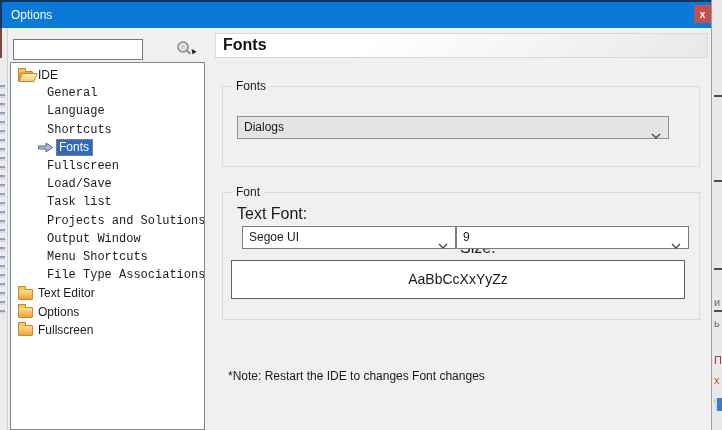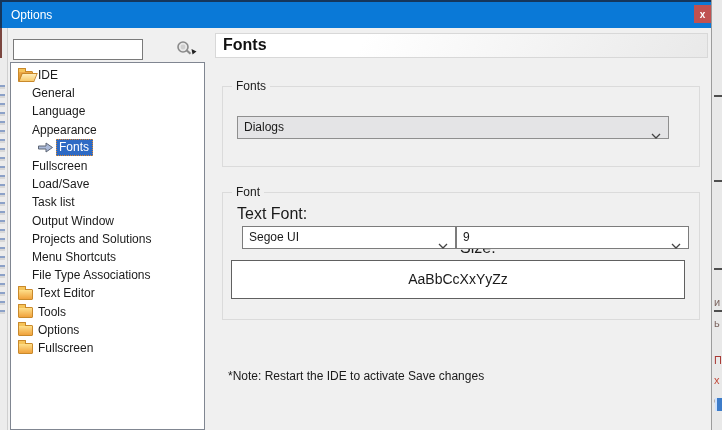--- a/index.html
+++ b/index.html
@@ -31,21 +31,21 @@
     border:1px solid #7a7a7a; background:#ffffff; font-family:"Liberation Sans",sans-serif; font-size:12px; padding:0 4px; outline:none; }
   .search-icon { position:absolute; left:175px; top:40px; width:24px; height:18px; }
 
   
   .tree-panel { position:absolute; left:10px; top:62px; width:195px; height:368px;
     background:#ffffff; border:1px solid #808691; overflow:hidden; }
   .tree-rows { position:absolute; left:0; top:3px; width:100%; }
   .trow { height:18.2px; display:flex; align-items:center; white-space:nowrap; }
   .trow.folder { padding-left:7px; }
   .trow.folder .flabel { margin-left:5px; }
-  .trow.child { padding-left:21px; }
+  .trow.child { padding-left:36px;font-family:Liberation Mono, monospace; }
   .trow.sel { padding-left:27px; }
   .trow.sel .sel-label { margin-left:3px; background:#2e6ac4; color:#ffffff;
     border:1px dotted #e08a2e; padding:0 3px 1px 2px; }
 
   
   .folder-ico { position:relative; width:15px; height:11px; margin-top:2px; flex:0 0 15px;
     background:linear-gradient(#fedf8a,#f0a23c); border:1px solid #c9892b; border-radius:1px; }
   .folder-ico::before { content:""; position:absolute; top:-4px; left:-1px; width:6px; height:3px;
     background:#f6c459; border:1px solid #c9892b; border-bottom:none; border-radius:1px 1px 0 0; }
   .folder-ico.open { background:linear-gradient(#eda847,#d98f2e); }
@@ -124,21 +124,21 @@
         <span class="flabel">IDE</span>
       </div>
 
       <div class="trow child">
         <span>General</span>
       </div>
       <div class="trow child">
         <span>Language</span>
       </div>
       <div class="trow child">
-        <span>Appearance</span>
+        <span>Shortcuts</span>
       </div>
 
       <div class="trow sel">
         <span class="arrow-ico">
           <svg width="15" height="11" viewBox="0 0 15 11">
             <path d="M0.5 4 L8 4 L8 1 L14.5 5.5 L8 10 L8 7 L0.5 7 Z" fill="#aab9d8" stroke="#5e6675" stroke-width="1"></path>
           </svg>
         </span>
         <span class="sel-label">Fonts</span>
       </div>
@@ -146,39 +146,35 @@
       <div class="trow child">
         <span>Fullscreen</span>
       </div>
       <div class="trow child">
         <span>Load/Save</span>
       </div>
       <div class="trow child">
         <span>Task list</span>
       </div>
       <div class="trow child">
+        <span>Projects and Solutions</span>
+      </div>
+      <div class="trow child">
         <span>Output Window</span>
-      </div>
-      <div class="trow child">
-        <span>Projects and Solutions</span>
       </div>
       <div class="trow child">
         <span>Menu Shortcuts</span>
       </div>
       <div class="trow child">
         <span>File Type Associations</span>
       </div>
 
       <div class="trow folder">
         <span class="folder-ico"></span>
         <span class="flabel">Text Editor</span>
-      </div>
-      <div class="trow folder">
-        <span class="folder-ico"></span>
-        <span class="flabel">Tools</span>
       </div>
       <div class="trow folder">
         <span class="folder-ico"></span>
         <span class="flabel">Options</span>
       </div>
       <div class="trow folder">
         <span class="folder-ico"></span>
         <span class="flabel">Fullscreen</span>
       </div>
 
@@ -221,21 +217,21 @@
       <svg width="10" height="6" viewBox="0 0 10 6">
           <polyline points="1,1 5,5 9,1" fill="none" stroke="#444" stroke-width="1.3"></polyline>
         </svg>
     </span>
   </div>
 
   <div class="preview-box">
     <span>AaBbCcXxYyZz</span>
   </div>
 
-  <div class="note-text">*Note: Restart the IDE to activate Save changes</div>
+  <div class="note-text">*Note: Restart the IDE to changes Font changes</div>
 
   <div class="bg-right-strip">
     <div class="hline" style="top:95px"></div>
     <div class="hline" style="top:180px"></div>
     <div class="hline" style="top:268px"></div>
     <div class="hline" style="top:310px"></div>
     <span class="ltr" style="top:296px;color:#7d6660">и</span>
     <span class="ltr" style="top:317px;color:#7d6660">ь</span>
     <span class="ltr" style="top:354px;color:#a93a35">П</span>
     <span class="ltr" style="top:374px;color:#c24a3a">х</span>

